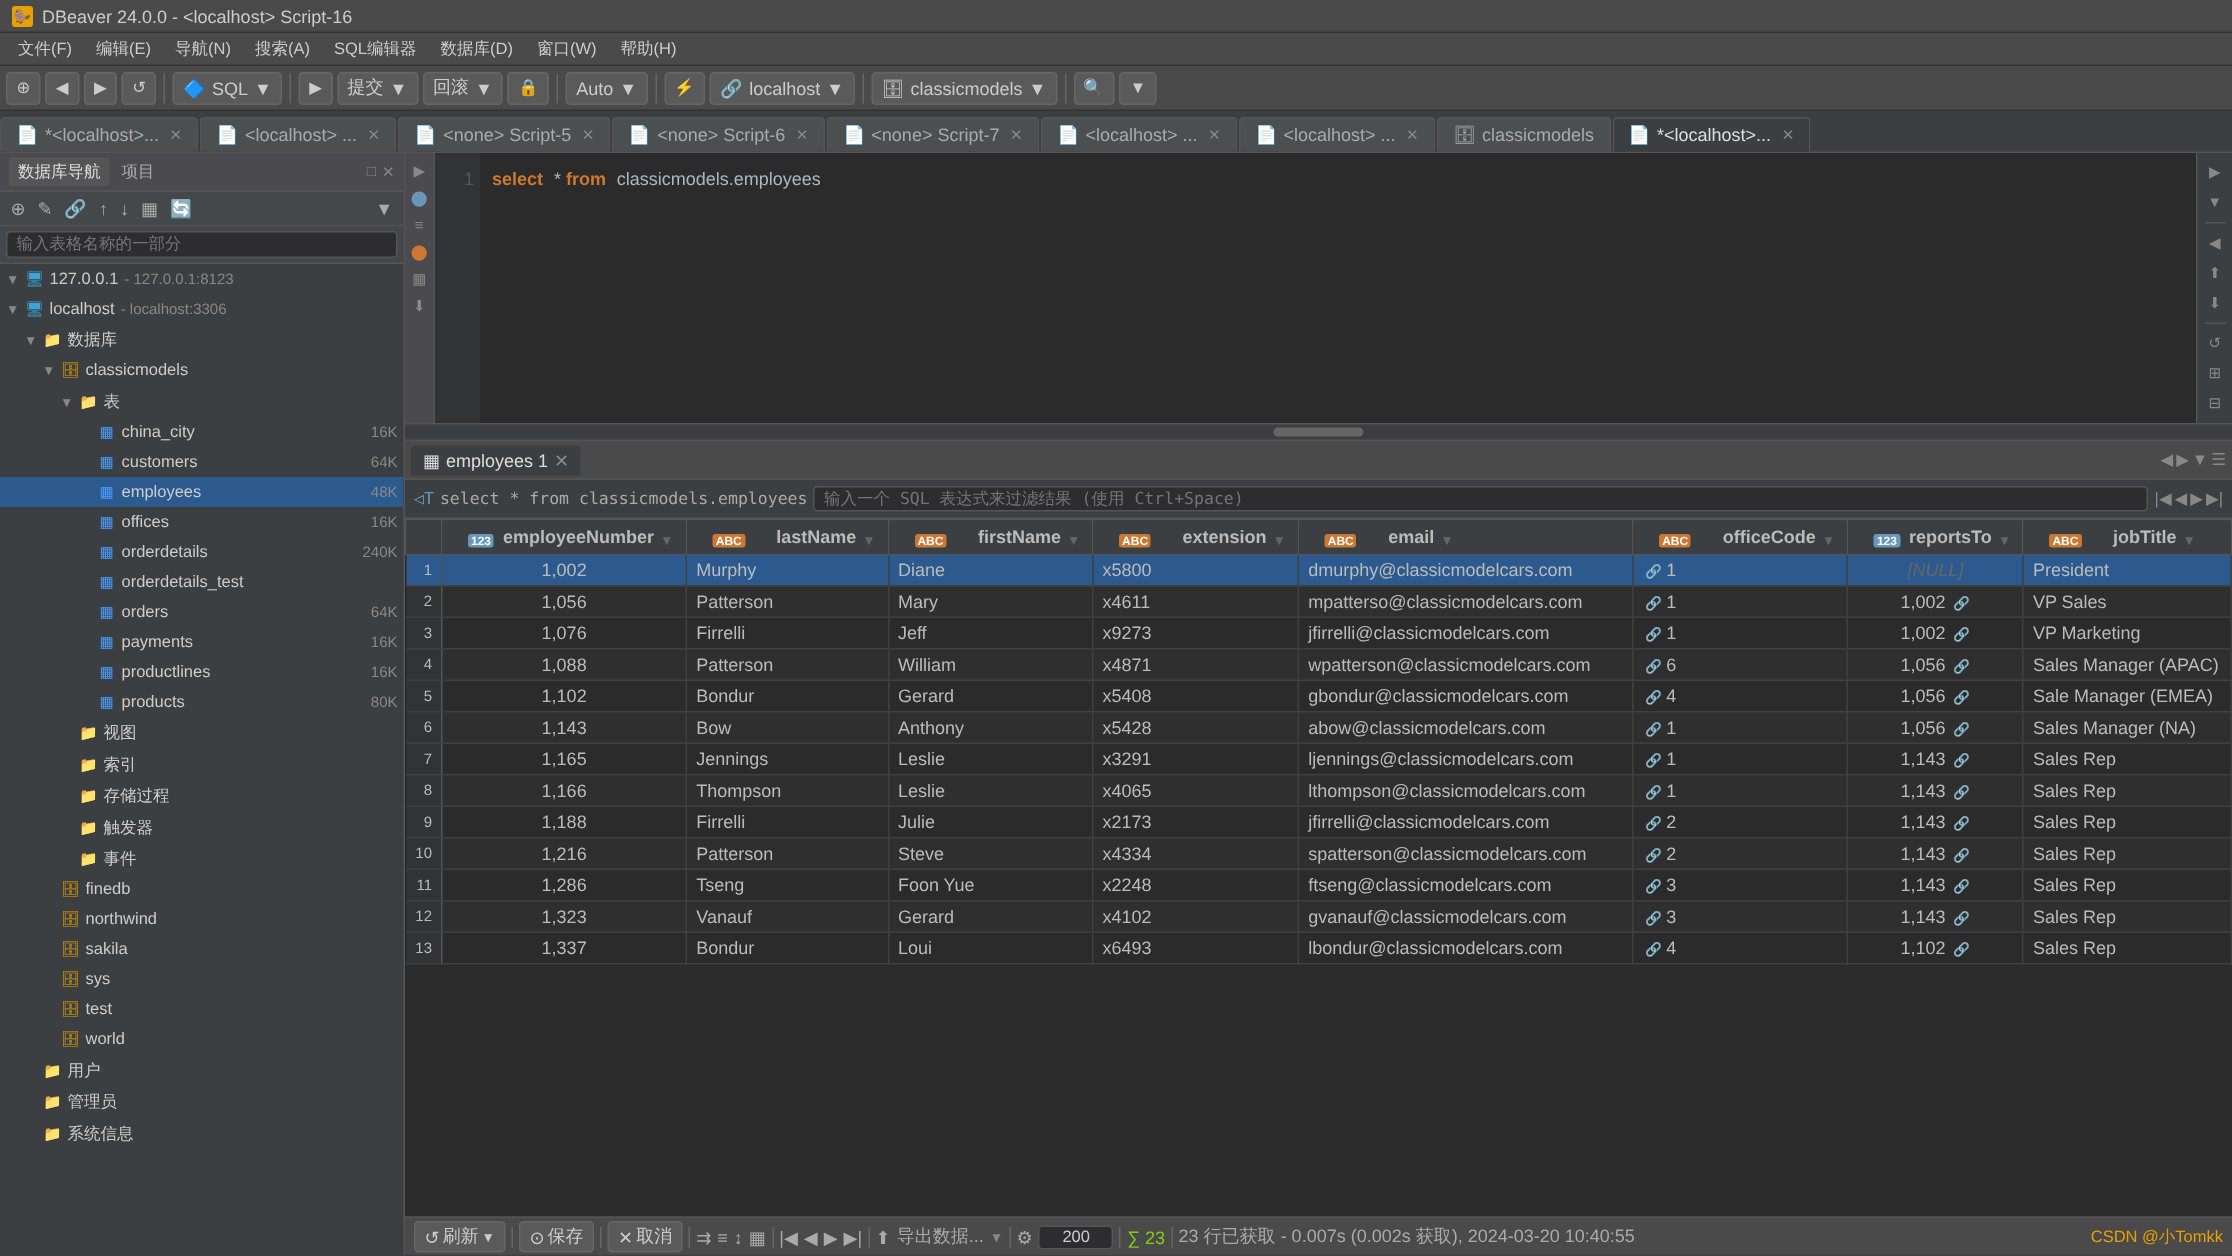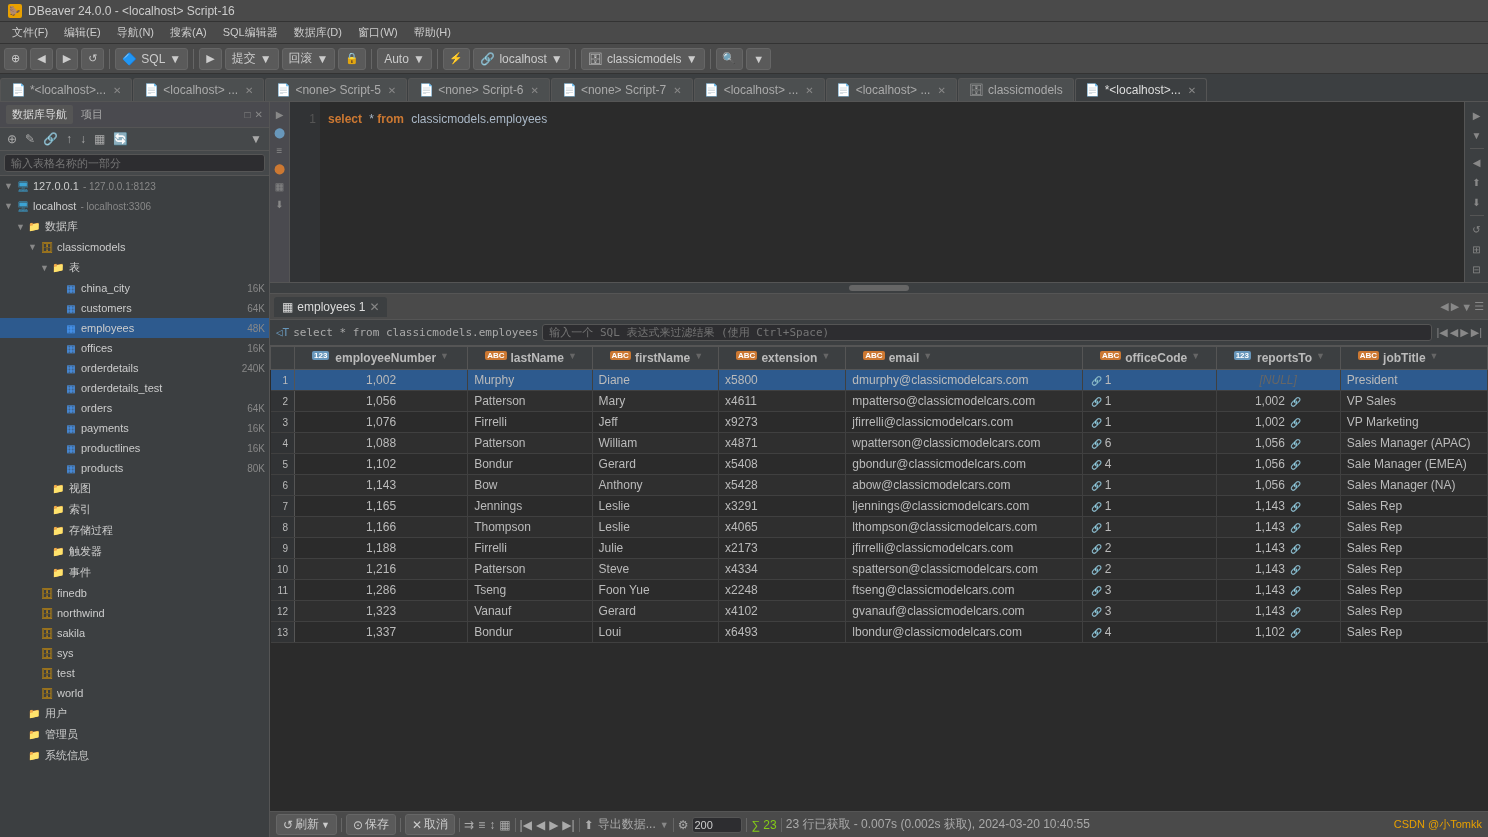--- a/index.html
+++ b/index.html
@@ -63,39 +63,39 @@
     .results-tab .close { color: #888; }
     
     .results-filter-bar { background: #3c3f41; height: 26px; display: flex; align-items: center; padding: 0 6px; border-bottom: 1px solid #555; gap: 4px; }
     .filter-label { font-size: 11px; color: #aaa; font-family: monospace; }
     .filter-input { background: #2d2d30; border: 1px solid #555; border-radius: 3px; color: #6897bb; padding: 1px 6px; font-size: 11px; font-family: monospace; outline: none; flex: 1; }
     
     
     .data-table-wrap { flex: 1; overflow: auto; background: #2b2b2b; }
     .data-table { border-collapse: collapse; width: 100%; font-size: 11px; }
     .data-table th { background: #3c3f41; color: #bbb; padding: 4px 6px; border: 1px solid #555; white-space: nowrap; position: sticky; top: 0; z-index: 2; text-align: left; }
-    .data-table th .col-header { display: flex; align-items: flex-start; gap: 4px; padding-left: 11px; }
+    .data-table th .col-header { display: flex; align-items: flex-end; gap: 4px; padding-left: 11px; }
     .data-table th .sort-icon { color: #666; font-size: 9px; }
     .data-table td { padding: 3px 6px; border-bottom: 1px solid #404040; border-right: 1px solid #404040; color: #bbb; white-space: nowrap; }
     .data-table tr:nth-child(even) td { background: #2f2f2f; }
     .data-table tr:nth-child(odd) td { background: #2b2b2b; }
     .data-table tr.selected td { background: #2d5a8e !important; }
     .row-num { color: #666; text-align: right; font-size: 10px; background: #313335 !important; border-right: 1px solid #555 !important; padding: 3px 4px; min-width: 24px; }
     .num-cell { text-align: center; color: #6897bb; }
     .link-icon { color: #6897bb; font-size: 9px; margin-left: 2px; }
     .null-cell { color: #666; font-style: italic; }
     
     
     .status-bar { background: #4a4a4a; height: 26px; display: flex; align-items: center; padding: 0 6px; gap: 4px; border-top: 1px solid #555; font-size: 11px; color: #aaa; flex-shrink: 0; }
     .status-btn { background: #5a5a5a; border: 1px solid #666; border-radius: 3px; padding: 1px 6px; cursor: pointer; color: #ccc; font-size: 11px; display: flex; align-items: center; gap: 2px; }
     .status-sep { width: 1px; height: 14px; background: #666; }
-    .page-input { background: #2d2d30; border: 1px solid #555; border-radius: 3px; color: #ccc; width: 50px; text-align: left; font-size: 11px; padding: 1px; }
+    .page-input { background: #2d2d30; border: 1px solid #555; border-radius: 3px; color: #ccc; width: 50px; text-align: center; font-size: 11px; padding: 1px; }
     .side-icon { width: 16px; height: 16px; color: #888; font-size: 10px; display: flex; align-items: center; justify-content: center; cursor: pointer; }
     
-    .col-type-abc { background: #cc7832; color: #fff; font-size: 8px; padding: 0 2px; border-radius: 2px; margin-right: 0; }
+    .col-type-abc { background: #cc7832; color: #fff; font-size: 8px; padding: 0 2px; border-radius: 2px; margin-right: 17px; }
     .col-type-123 { background: #6897bb; color: #fff; font-size: 8px; padding: 0 2px; border-radius: 2px; margin-right: 2px; }
     
     .editor-container { display: flex; min-height: 130px; }
     .editor-gutter { background: #313335; width: 30px; flex-shrink: 0; padding: 8px 4px 8px 0; text-align: right; font-family: monospace; font-size: 11px; color: #555; line-height: 18px; }
     .editor-main { flex: 1; background: #2b2b2b; padding: 8px 8px; font-family: 'Consolas', monospace; font-size: 12px; line-height: 18px; color: #a9b7c6; }
 
     .right-side-toolbar { width: 24px; background: #3c3f41; display: flex; flex-direction: column; align-items: center; padding: 4px 0; gap: 2px; border-left: 1px solid #555; }
     .rs-btn { width: 18px; height: 18px; color: #888; font-size: 10px; display: flex; align-items: center; justify-content: center; cursor: pointer; border-radius: 2px; }
   </style>
 </head>

